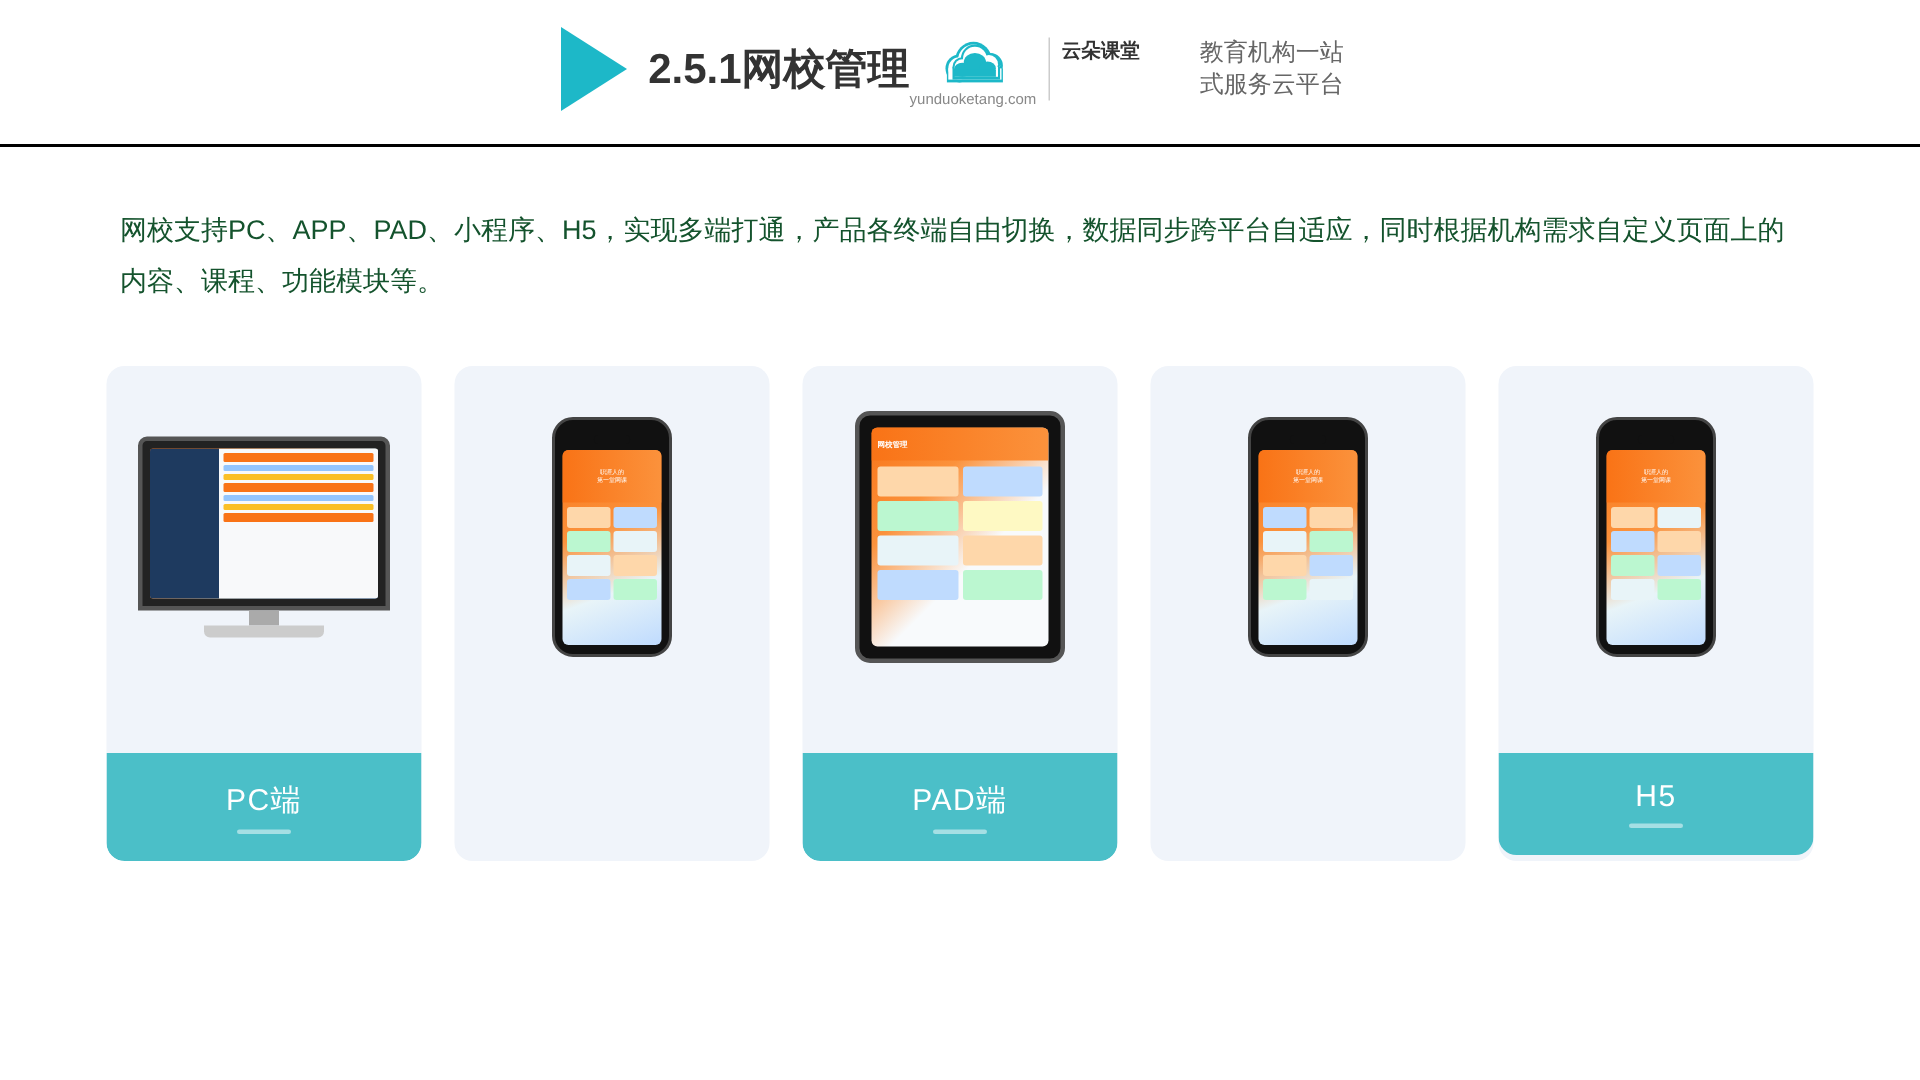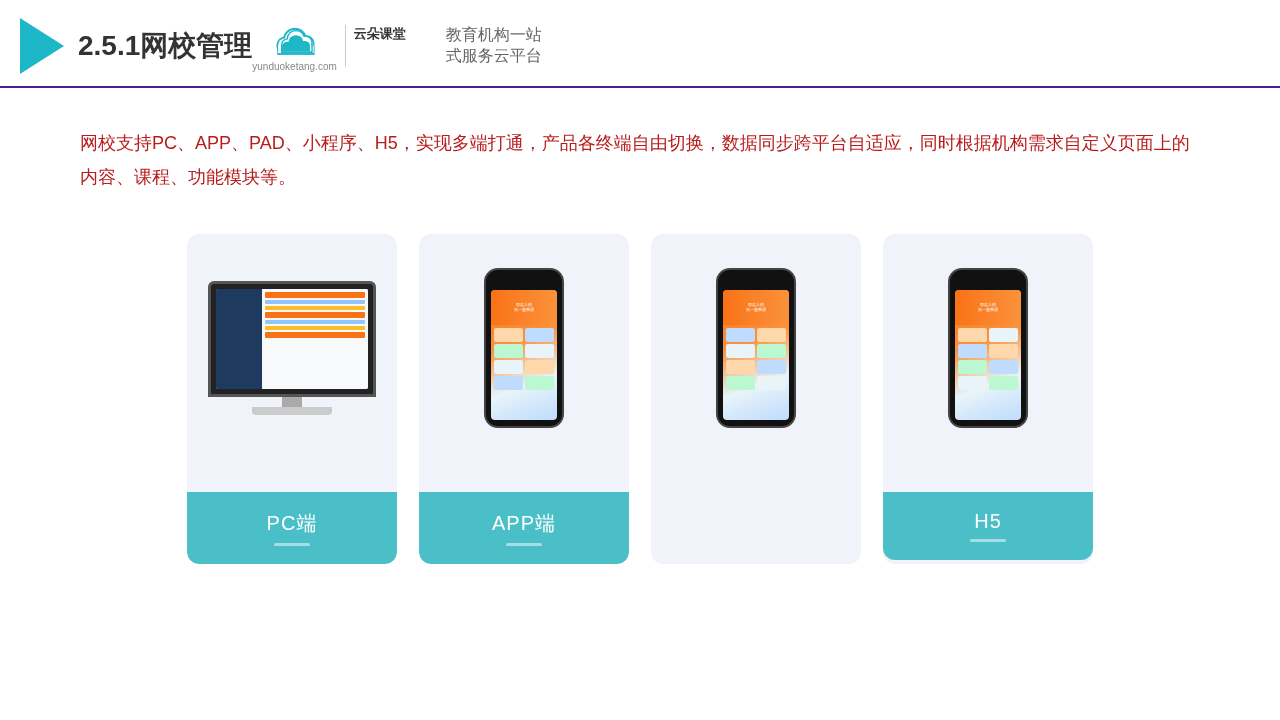--- a/index.html
+++ b/index.html
@@ -9,23 +9,23 @@
       background: #ffffff;
       font-family: 'Microsoft YaHei', 'PingFang SC', sans-serif;
       overflow: hidden;
       position: relative;
     }
 
     
     .header {
       display: flex;
       align-items: center;
-      justify-content: flex-start;
-      padding: 18px 30px 12px 20px;
-      border-bottom: 2px solid #4c1d95;
+      justify-content: center;
+      padding: 18px 30px 22px 20px;
+      border-bottom: 2px solid #000000;
     }
     .header-left {
       display: flex;
       align-items: center;
       gap: 14px;
     }
     .logo-triangle {
       width: 0;
       height: 0;
       border-top: 28px solid transparent;
@@ -70,21 +70,21 @@
     .brand-sub {
       font-size: 16px;
       color: #666;
       margin-left: 40px;
     }
 
     
     .description {
       padding: 38px 80px 20px 80px;
       font-size: 18px;
-      color: #b91c1c;
+      color: #14532d;
       line-height: 1.9;
     }
 
     
     .cards-container {
       display: flex;
       gap: 22px;
       padding: 20px 60px 0 60px;
       justify-content: center;
     }
@@ -395,26 +395,47 @@
               <div class="phone-cell phone-cell-orange"></div>
             </div>
             <div class="phone-row">
               <div class="phone-cell phone-cell-blue"></div>
               <div class="phone-cell phone-cell-green"></div>
             </div>
           </div>
         </div>
       </div>
     </div>
+  </div>
+
+  <div class="card">
+    <div class="card-image-area">
+      <div class="tablet-mockup">
+        <div class="tablet-screen">
+          <div class="tablet-header-bar">
+            <span style="font-size:5px;color:white;font-weight:bold;">网校管理</span>
+          </div>
+          <div class="tablet-content">
+            <div class="tablet-card-mock tablet-card-orange"></div>
+            <div class="tablet-card-mock tablet-card-blue"></div>
+            <div class="tablet-card-mock tablet-card-green"></div>
+            <div class="tablet-card-mock tablet-card-yellow"></div>
+            <div class="tablet-card-mock"></div>
+            <div class="tablet-card-mock tablet-card-orange"></div>
+            <div class="tablet-card-mock tablet-card-blue"></div>
+            <div class="tablet-card-mock tablet-card-green"></div>
+          </div>
+        </div>
+      </div>
+    </div>
     <div class="card-label">
-      <span>APP端</span>
+      <span>PAD端</span>
       <div class="card-label-bar"></div>
     </div>
   </div>
-
 
   <div class="card">
     <div class="card-image-area">
       <div class="phone-mockup">
         <div class="phone-notch"></div>
         <div class="phone-screen">
           <div class="phone-screen-banner">
             <div class="phone-screen-banner-text">职涯人的<br>第一堂网课</div>
           </div>
           <div class="phone-screen-content">

